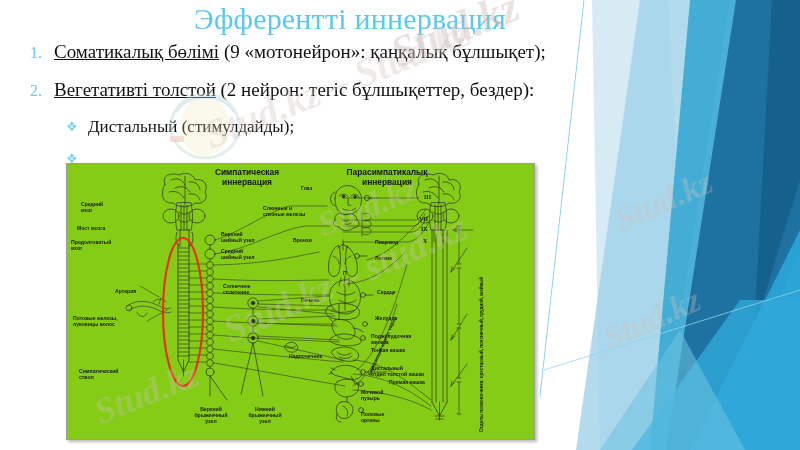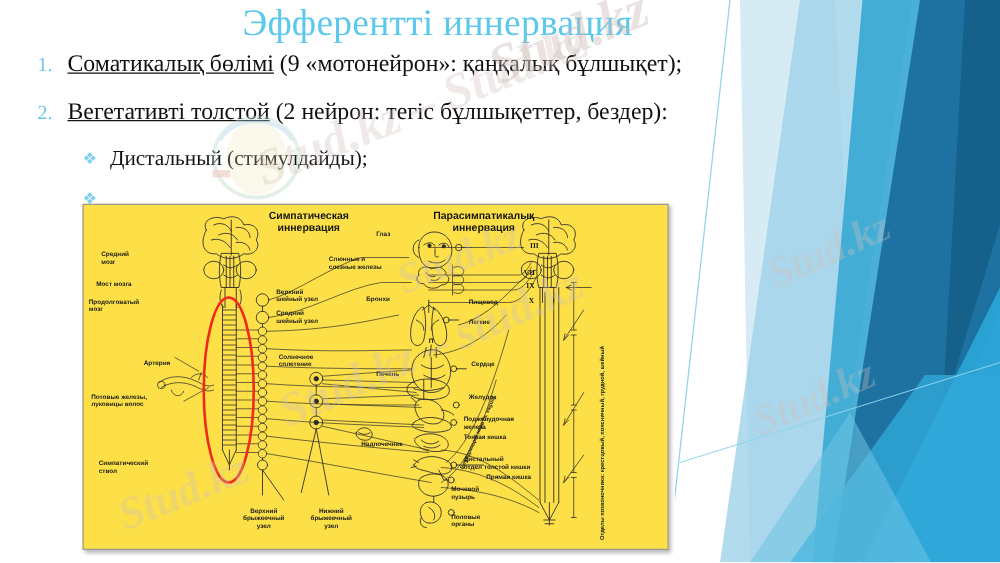--- a/index.html
+++ b/index.html
@@ -47,21 +47,21 @@
     white-space:nowrap;
   }
   .lvl2 .dia{
     position:absolute;left:52px;top:0px;
     color:#7FD0EC;font-size:13px;
   }
 
   
   #diagram{
     position:absolute;left:66px;top:163px;width:467px;height:275px;
-    background:#fde047;
+    background:#84cc16;
     border:1px solid #9a9a9a;
     box-shadow:2px 2px 3px rgba(0,0,0,.28);
     overflow:hidden;
     font-family:"Liberation Sans", sans-serif;
   }
   #diagram svg{position:absolute;left:0;top:0;}
   .dlbl{
     position:absolute;
     font-family:"Liberation Sans", sans-serif;
     color:#1a1a1a;

